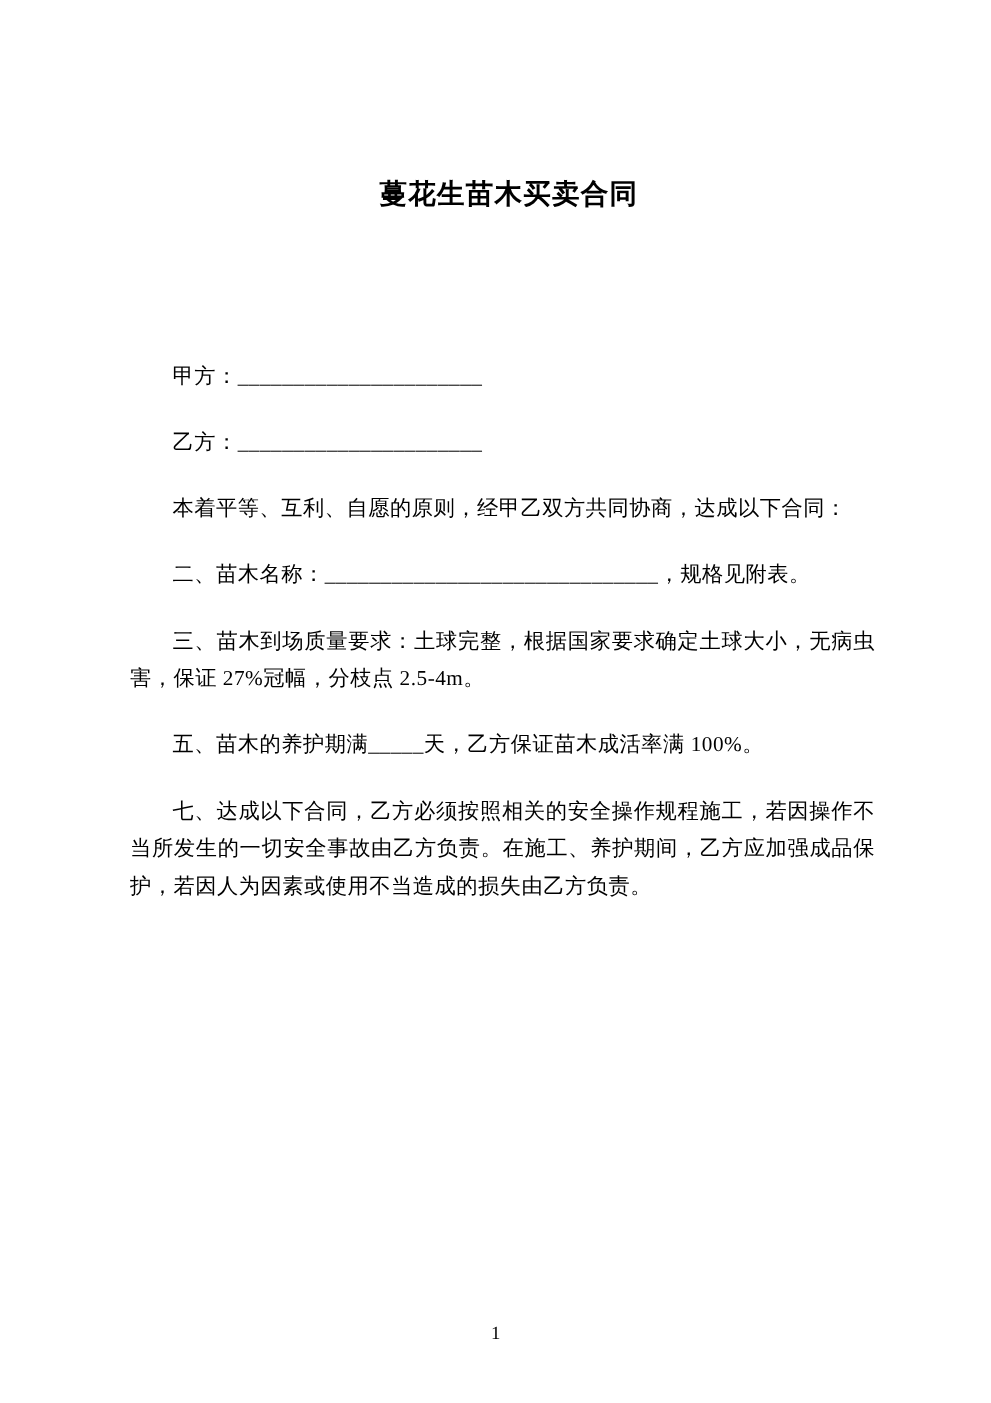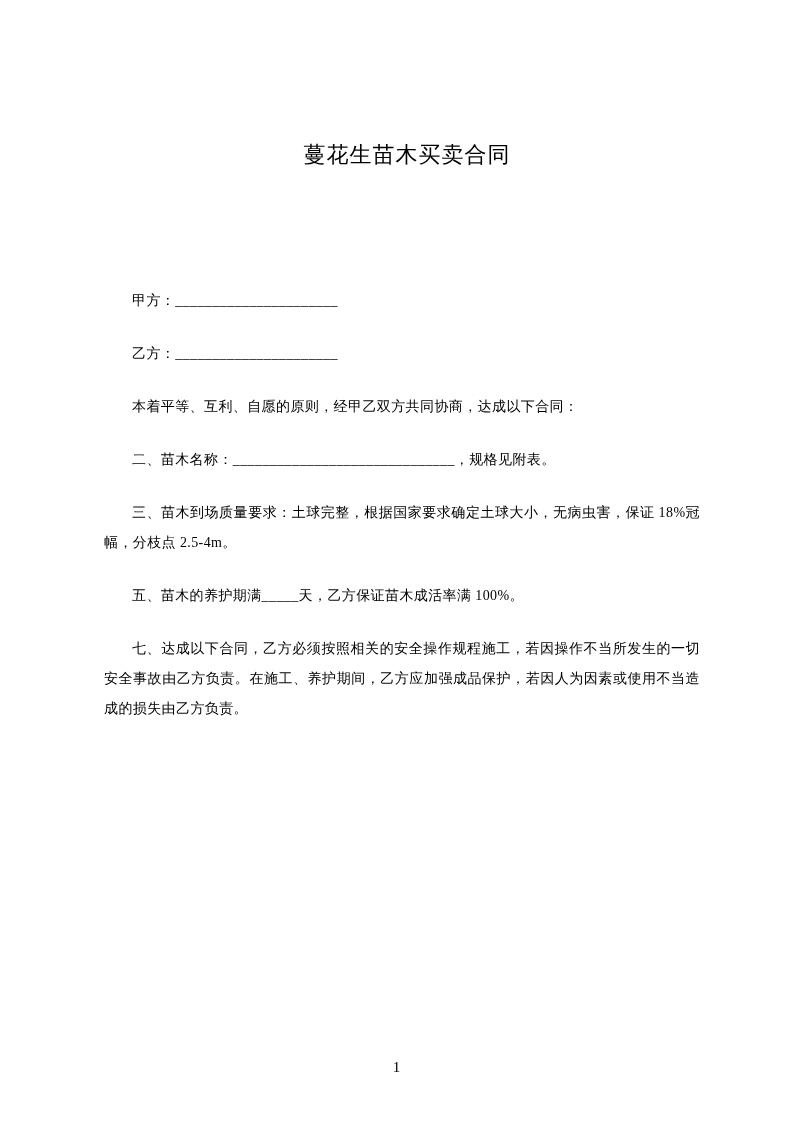--- a/index.html
+++ b/index.html
@@ -16,27 +16,27 @@
     box-sizing: border-box;
     padding: 140px 83px 0 104px;
     font-family: "Liberation Serif", "DejaVu Serif", serif;
     color: #000000;
     overflow: hidden;
   }
   .doc-title {
     margin: 0 0 116px 0;
     text-align: center;
     font-size: 22px;
-    font-weight: normal;
+    font-weight: bold;
     font-family: "Liberation Sans", "DejaVu Sans", sans-serif;
     letter-spacing: 1px;
   }
   .para {
     margin: 0 10px 23px 0;
-    font-size: 14px;
+    font-size: 17px;
     line-height: 30px;
     text-indent: 2em;
     letter-spacing: 0.4px;
     word-break: break-all;
     text-align: justify;
   }
   .page-number {
     position: absolute;
     left: 0;
     right: 0;
@@ -49,18 +49,18 @@
 </head>
 <body>
 
 <div class="page">
   <h1 class="doc-title">蔓花生苗木买卖合同</h1>
 
   <p class="para">甲方：______________________</p>
   <p class="para">乙方：______________________</p>
   <p class="para">本着平等、互利、自愿的原则，经甲乙双方共同协商，达成以下合同：</p>
   <p class="para">二、苗木名称：______________________________，规格见附表。</p>
-  <p class="para">三、苗木到场质量要求：土球完整，根据国家要求确定土球大小，无病虫害，保证 18%冠幅，分枝点 2.5-4m。</p>
+  <p class="para">三、苗木到场质量要求：土球完整，根据国家要求确定土球大小，无病虫害，保证 27%冠幅，分枝点 2.5-4m。</p>
   <p class="para">五、苗木的养护期满_____天，乙方保证苗木成活率满 100%。</p>
   <p class="para">七、达成以下合同，乙方必须按照相关的安全操作规程施工，若因操作不当所发生的一切安全事故由乙方负责。在施工、养护期间，乙方应加强成品保护，若因人为因素或使用不当造成的损失由乙方负责。</p>
 
   <div class="page-number">1</div>
 </div>
 
 </body></html>

